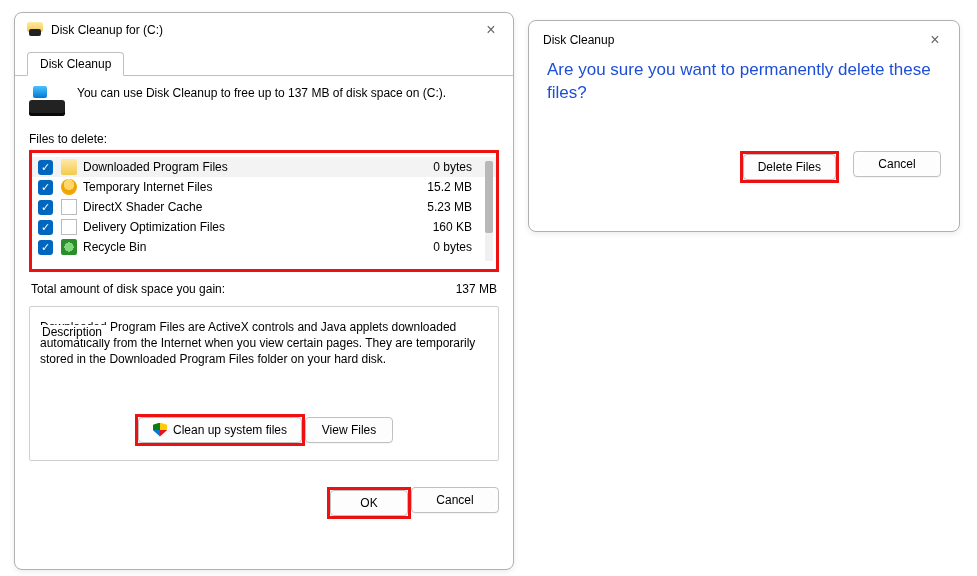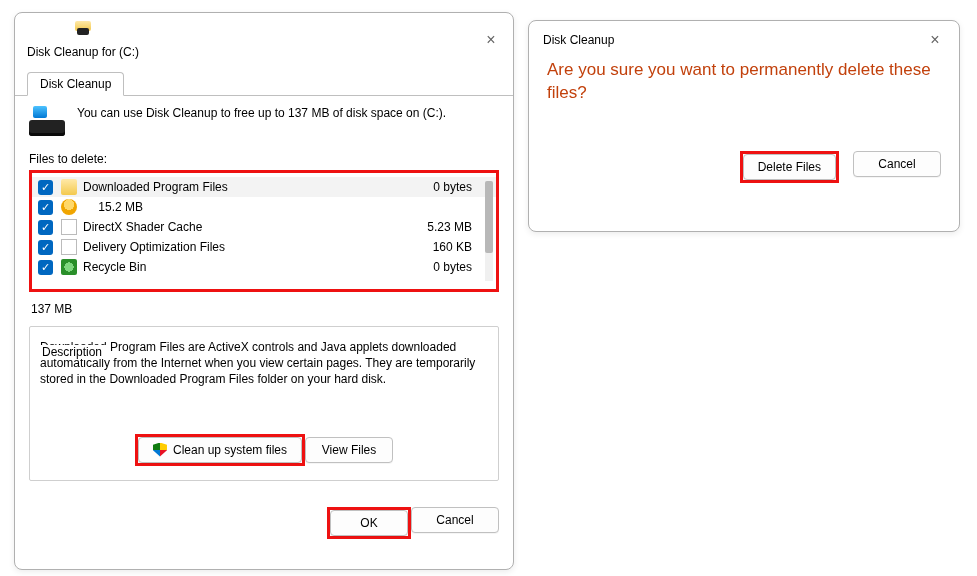--- a/index.html
+++ b/index.html
@@ -25,21 +25,21 @@
     left: 14px; top: 12px;
     width: 500px; height: 558px;
     padding: 0;
   }
   .titlebar {
     display: flex;
     align-items: center;
     justify-content: space-between;
     padding: 8px 12px 6px 12px;
   }
-  .titlebar-left { display: flex; align-items: center; gap: 8px; flex-direction: column; }
+  .titlebar-left { display: flex; align-items: center; gap: 8px; }
   .title-text { color: #000; font-size: 12px; }
   .close-x {
     font-size: 16px; color: #666; width: 20px; text-align: center;
     cursor: pointer; font-family: Arial,sans-serif;
   }
   .tabstrip {
     display: flex;
     align-items: flex-end;
     border-bottom: 1px solid #bfbfbf;
     padding: 0 12px;
@@ -140,21 +140,21 @@
   }
   .red-wrap { border:3px solid #e11; display:inline-block; }
 
   
   .confirm-window {
     left: 528px; top: 20px; width: 432px; height: 212px;
   }
   .confirm-title { display:flex; justify-content:space-between; align-items:center; padding:10px 14px 4px 14px;}
   .confirm-body { padding: 6px 18px 0 18px; }
   .confirm-msg {
-    color:#c2410c; font-size:17px; line-height:1.35;
+    color:#1d4ed8; font-size:17px; line-height:1.35;
   }
   .confirm-buttons {
     display:flex; justify-content:flex-end; gap:14px;
     padding: 46px 18px 0 18px;
     text-align: right;
   }
   .title-icon {
     width:16px;height:16px;display:inline-block;position:relative;
   }
   .title-icon::before{content:"";position:absolute;left:0;top:0;width:16px;height:10px;background:linear-gradient(#ffe9a8,#f3c94e);border-radius:2px;}
@@ -189,20 +189,21 @@
 
         <div class="file-row selected">
             <span class="chk">✓</span>
             <span class="fi-icon fi-folder"></span>
             <span class="fi-name">Downloaded Program Files</span>
             <span class="fi-size">0 bytes</span>
           </div>
           <div class="file-row">
             <span class="chk">✓</span>
             <span class="fi-icon fi-lock"></span>
+            <span class="fi-name">Temporary Internet Files</span>
             <span class="fi-size">15.2 MB</span>
           </div>
           <div class="file-row">
             <span class="chk">✓</span>
             <span class="fi-icon fi-page"></span>
             <span class="fi-name">DirectX Shader Cache</span>
             <span class="fi-size">5.23 MB</span>
           </div>
           <div class="file-row">
             <span class="chk">✓</span>
@@ -216,20 +217,21 @@
             <span class="fi-name">Recycle Bin</span>
             <span class="fi-size">0 bytes</span>
           </div>
           <div class="file-list-scrollbar">
           <div class="file-list-thumb"></div>
         </div>
       </div>
     </div>
 
     <div class="total-row">
+      <span>Total amount of disk space you gain:</span>
       <span>137 MB</span>
     </div>
 
     <div class="desc-box">
       <span class="legend">Description</span>
       <div class="desc-text">Downloaded Program Files are ActiveX controls and Java applets downloaded automatically from the Internet when you view certain pages. They are temporarily stored in the Downloaded Program Files folder on your hard disk.</div>
       <div class="desc-buttons">
         <span class="red-wrap">
           <span class="btn">
             <span class="shield"></span>

